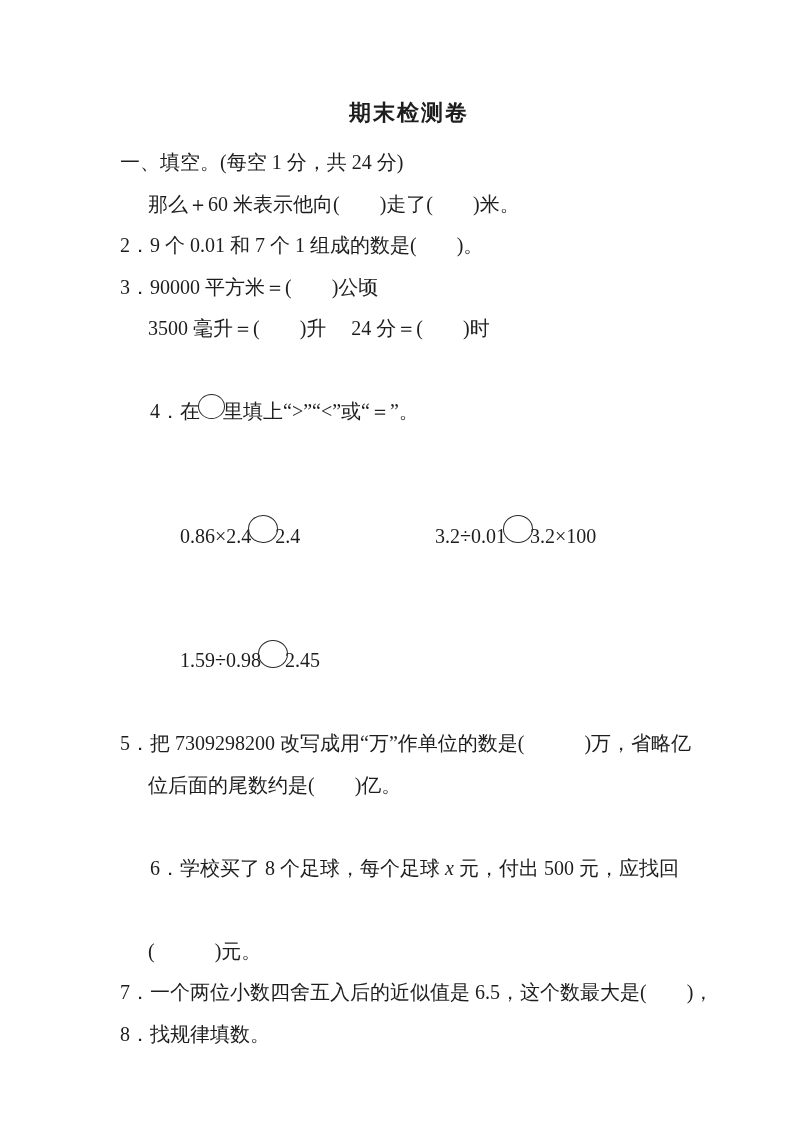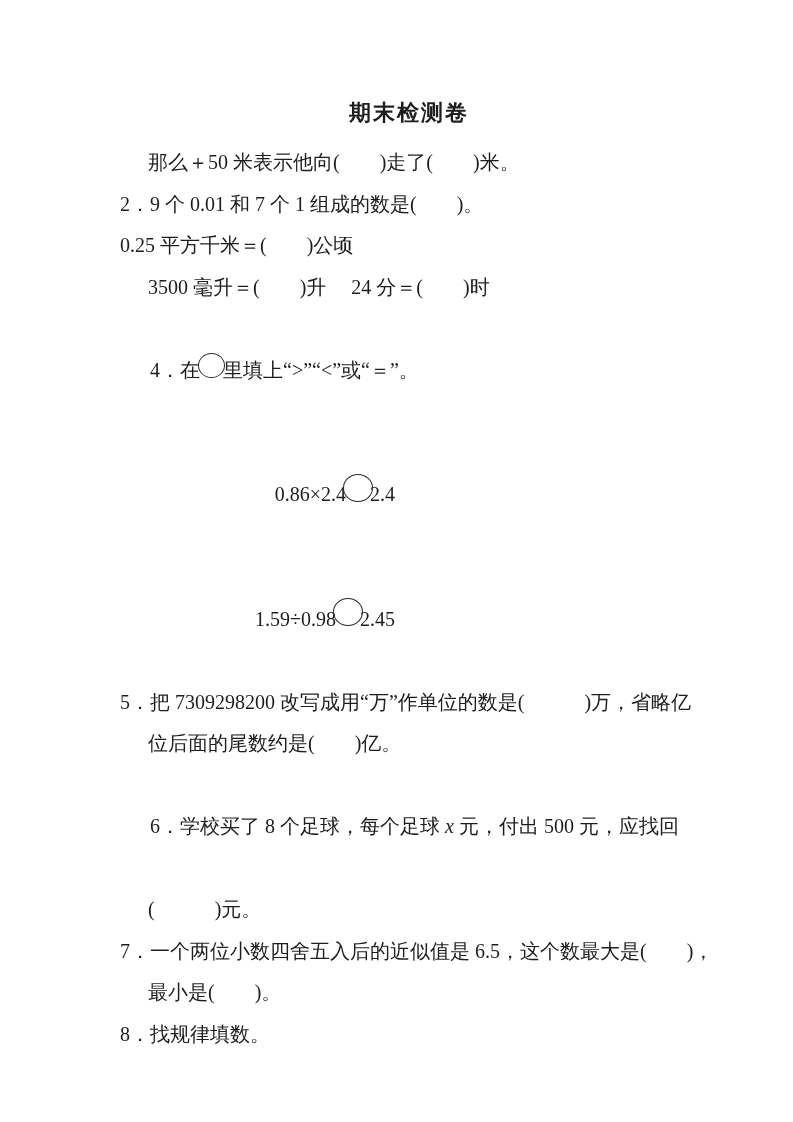--- a/index.html
+++ b/index.html
@@ -29,21 +29,21 @@
     padding-right: 60px;
   }
   .line {
     line-height: 41.5px;
     white-space: pre;
   }
   .indent28 { padding-left: 28px; }
   .indent20 { padding-left: 20px; }
   .cols { display: flex; }
   .col-q3 { flex: 0 0 290px; }
-  .col-q4 { flex: 0 0 255px; text-align: right; }
+  .col-q4 { flex: 0 0 255px; }
   
   .circle {
     display: inline-block;
     width: 28px;
     height: 26px;
     border: 1.5px solid #2b2b2b;
     border-radius: 50%;
     vertical-align: middle;
     transform: translateY(-9px);
     margin: 0 -3px;
@@ -58,52 +58,55 @@
 </style>
 </head>
 <body>
 
 <div class="page">
 
   <h1 class="title">期末检测卷</h1>
 
   <div class="content">
 
+    <div class="line">一、填空。(每空 1 分，共 24 分)</div>
 
-    <div class="line indent28">那么＋50 米表示他向(　　)走了(　　)米。</div>
+    <div class="line indent28">那么＋60 米表示他向(　　)走了(　　)米。</div>
 
     <div class="line">2．9 个 0.01 和 7 个 1 组成的数是(　　)。</div>
 
     <div class="line cols">
-      <span>0.25 平方千米＝(　　)公顷</span>
+      <span class="col-q3">3．90000 平方米＝(　　)公顷</span>
     </div>
     <div class="line indent28">3500 毫升＝(　　)升　 24 分＝(　　)时</div>
 
     <div class="line">
       <span>4．在</span><span class="circle small"></span><span>里填上“&gt;”“&lt;”或“＝”。</span>
     </div>
 
     <div class="line indent20 cols">
       <span class="col-q4">
         <span>0.86×2.4</span><span class="circle"></span><span>2.4</span>
+      </span>
+      <span>
+        <span>3.2÷0.01</span><span class="circle"></span><span>3.2×100</span>
       </span>
     </div>
     <div class="line indent20 cols">
       <span class="col-q4">
         <span>1.59÷0.98</span><span class="circle"></span><span>2.45</span>
       </span>
     </div>
 
     <div class="line">5．把 7309298200 改写成用“万”作单位的数是(　　　)万，省略亿</div>
     <div class="line indent28">位后面的尾数约是(　　)亿。</div>
 
     <div class="line">
       <span>6．学校买了 8 个足球，每个足球 </span><span class="it">x</span><span> 元，付出 500 元，应找回</span>
     </div>
     <div class="line indent28">(　　　)元。</div>
 
     <div class="line">7．一个两位小数四舍五入后的近似值是 6.5，这个数最大是(　　)，</div>
-    <div class="line indent28">最小是(　　)。</div>
 
     <div class="line">8．找规律填数。</div>
 
   </div>
 </div>
 
 </body></html>

